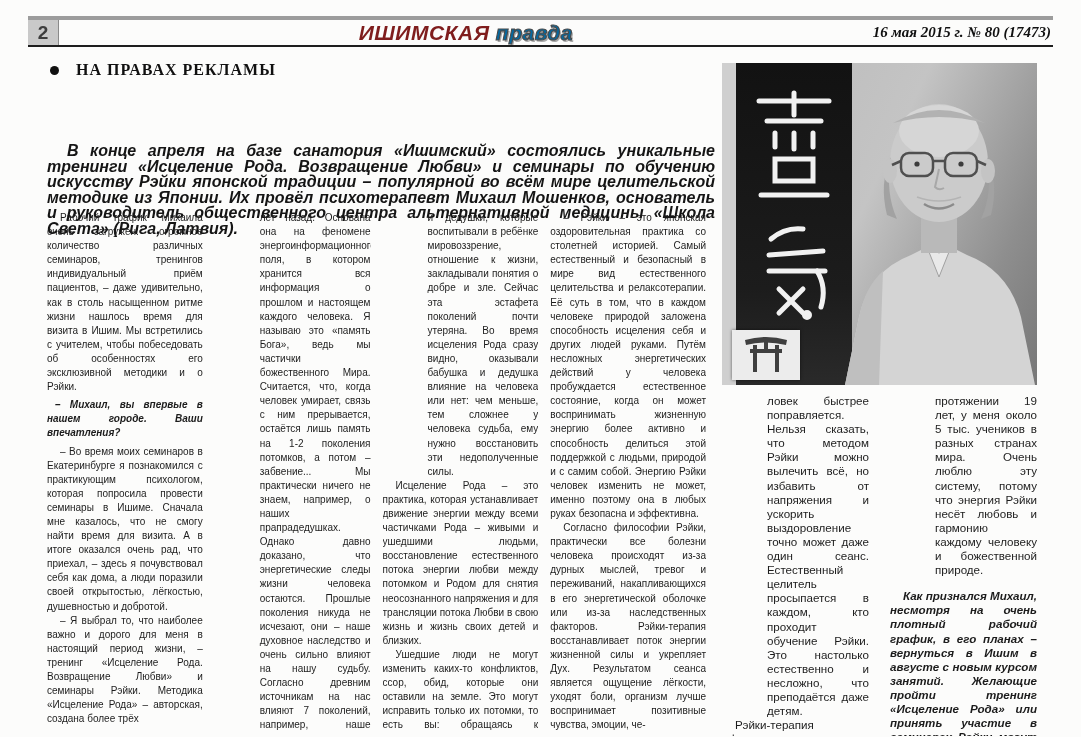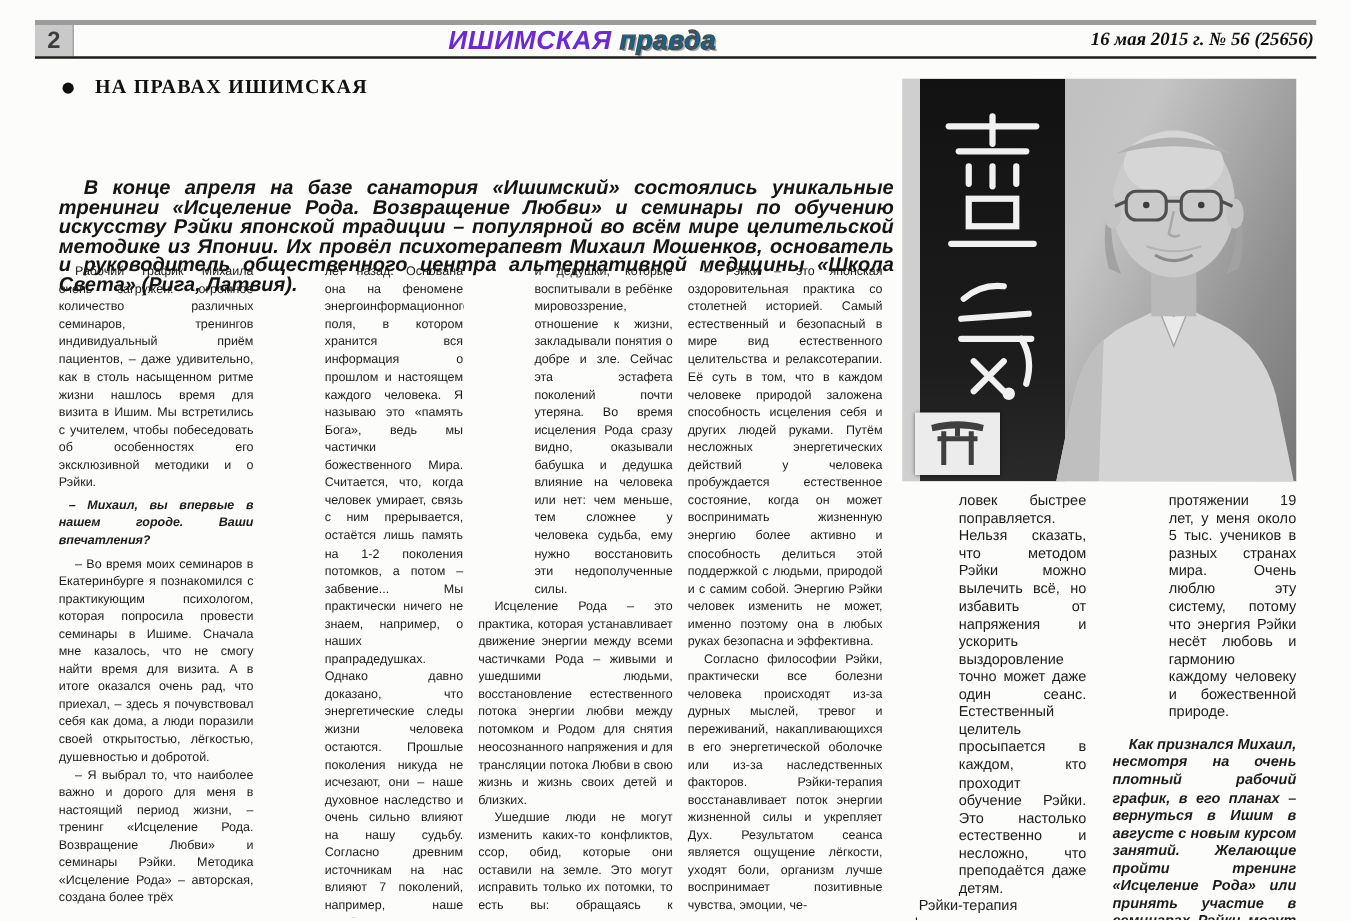--- a/index.html
+++ b/index.html
@@ -10,21 +10,21 @@
   
   .rule-top { position:absolute; left:28px; top:16px; width:1025px; height:4px; background:#9c9c9c; }
   .header-band { position:absolute; left:28px; top:20px; width:1025px; height:25px;
                  display:flex; align-items:center; }
   .page-num-box { width:30px; height:25px; background:#c9c9c9; color:#3d3d3d;
                   font-size:19px; font-weight:bold; display:flex; align-items:center;
                   justify-content:center; }
   .band-divider { width:1px; height:25px; background:#8a8a8a; }
   .band-center { flex:1; text-align:center; font-size:21px; font-weight:bold; font-style:italic;
                  letter-spacing:0.5px; white-space:nowrap; }
-  .mast-main { color:#6d28d9; }
+  .mast-main { color:#7f1d1d; }
   .mast-accent { color:#0369a1; -webkit-text-stroke:1.1px #4a4a4a; text-shadow:1.5px 1.5px 0 #a8a8a8; }
   .issue-date { font-family:"Liberation Serif", serif; font-weight:bold; font-style:italic;
                 font-size:15px; color:#111; white-space:nowrap; padding-right:2px; }
   .rule-black { position:absolute; left:28px; top:45px; width:1025px; height:2px; background:#1e1e1e; }
 
   
   .kicker { position:absolute; left:50px; top:61px; display:flex; align-items:center; gap:17px;
             font-family:"Liberation Serif", serif; font-weight:bold; font-size:16px;
             letter-spacing:1px; color:#111; }
   .kicker-bullet { width:9px; height:9px; border-radius:50%; background:#101010; flex:0 0 auto; }
@@ -68,27 +68,27 @@
 
   <div class="rule-top"></div>
   <div class="header-band">
     <div class="page-num-box">2</div>
     <div class="band-divider"></div>
     <div class="band-center">
       <span class="mast-main">ИШИМСКАЯ</span>
       <span> </span>
       <span class="mast-accent">правда</span>
     </div>
-    <div class="issue-date">16 мая 2015 г. №  56 (25656)</div>
+    <div class="issue-date">16 мая 2015 г. №  80 (17473)</div>
   </div>
   <div class="rule-black"></div>
 
   <div class="kicker">
     <span class="kicker-bullet"></span>
-    <span>НА ПРАВАХ ИШИМСКАЯ</span>
+    <span>НА ПРАВАХ РЕКЛАМЫ</span>
   </div>
   <div class="lede">В конце апреля на базе санатория «Ишимский» состоялись уникальные тренинги «Исцеление Рода. Возвращение Любви» и семинары по обучению искусству Рэйки японской традиции – популярной во всём мире целительской методике из Японии. Их провёл психотерапевт Михаил Мошенков, основатель и руководитель общественного центра альтернативной медицины «Школа Света» (Рига, Латвия).</div>
 
   <div class="body-cols">
     <div class="col">
         <p class="blk p">Рабочий график Михаила очень загружен: огромное количество различных семинаров, тренингов индивидуальный приём пациентов, – даже удивительно, как в столь насыщенном ритме жизни нашлось время для визита в Ишим. Мы встретились с учителем, чтобы побеседовать об особенностях его эксклюзивной методики и о Рэйки.</p>
         <p class="blk q">– Михаил, вы впервые в нашем городе. Ваши впечатления?</p>
         <p class="blk p">– Во время моих семинаров в Екатеринбурге я познакомился с практикующим психологом, которая попросила провести семинары в Ишиме. Сначала мне казалось, что не смогу найти время для визита. А в итоге оказался очень рад, что приехал, – здесь я почувствовал себя как дома, а люди поразили своей открытостью, лёгкостью, душевностью и добротой.</p>
         <p class="blk p">– Я выбрал то, что наиболее важно и дорого для меня в настоящий период жизни, – тренинг «Исцеление Рода. Возвращение Любви» и семинары Рэйки. Методика «Исцеление Рода» – авторская, создана более трёх</p>
       </div>

